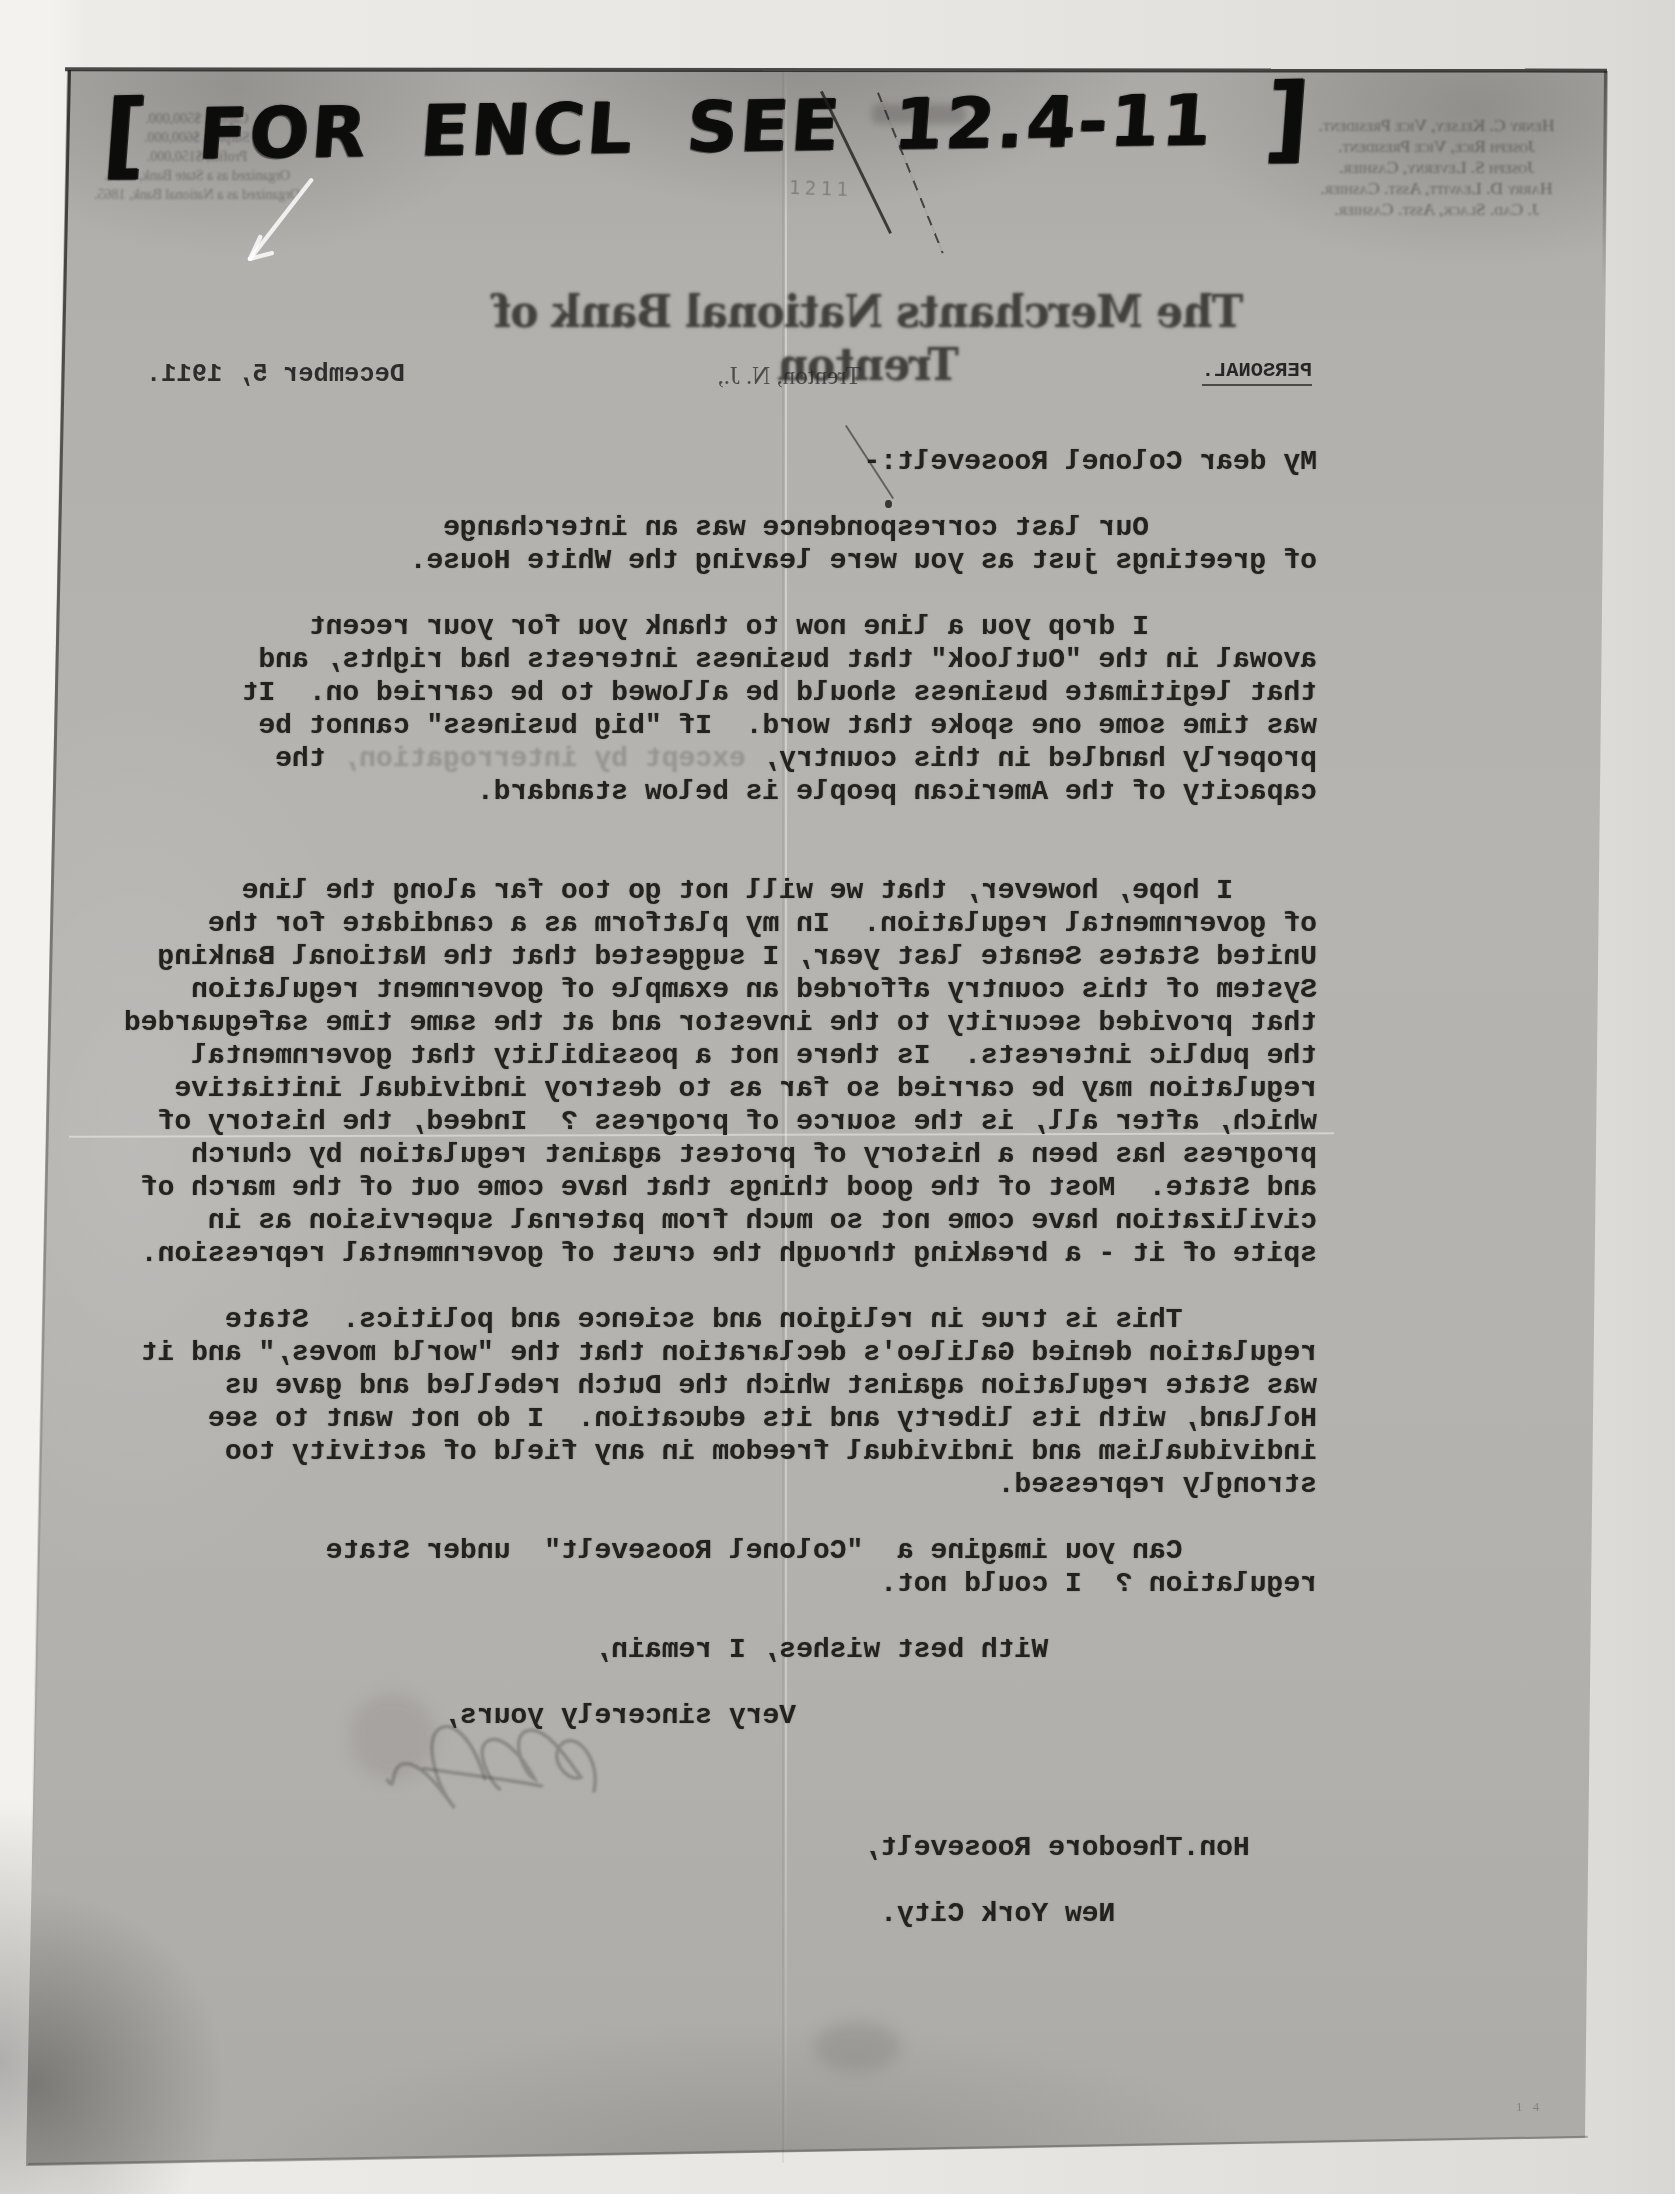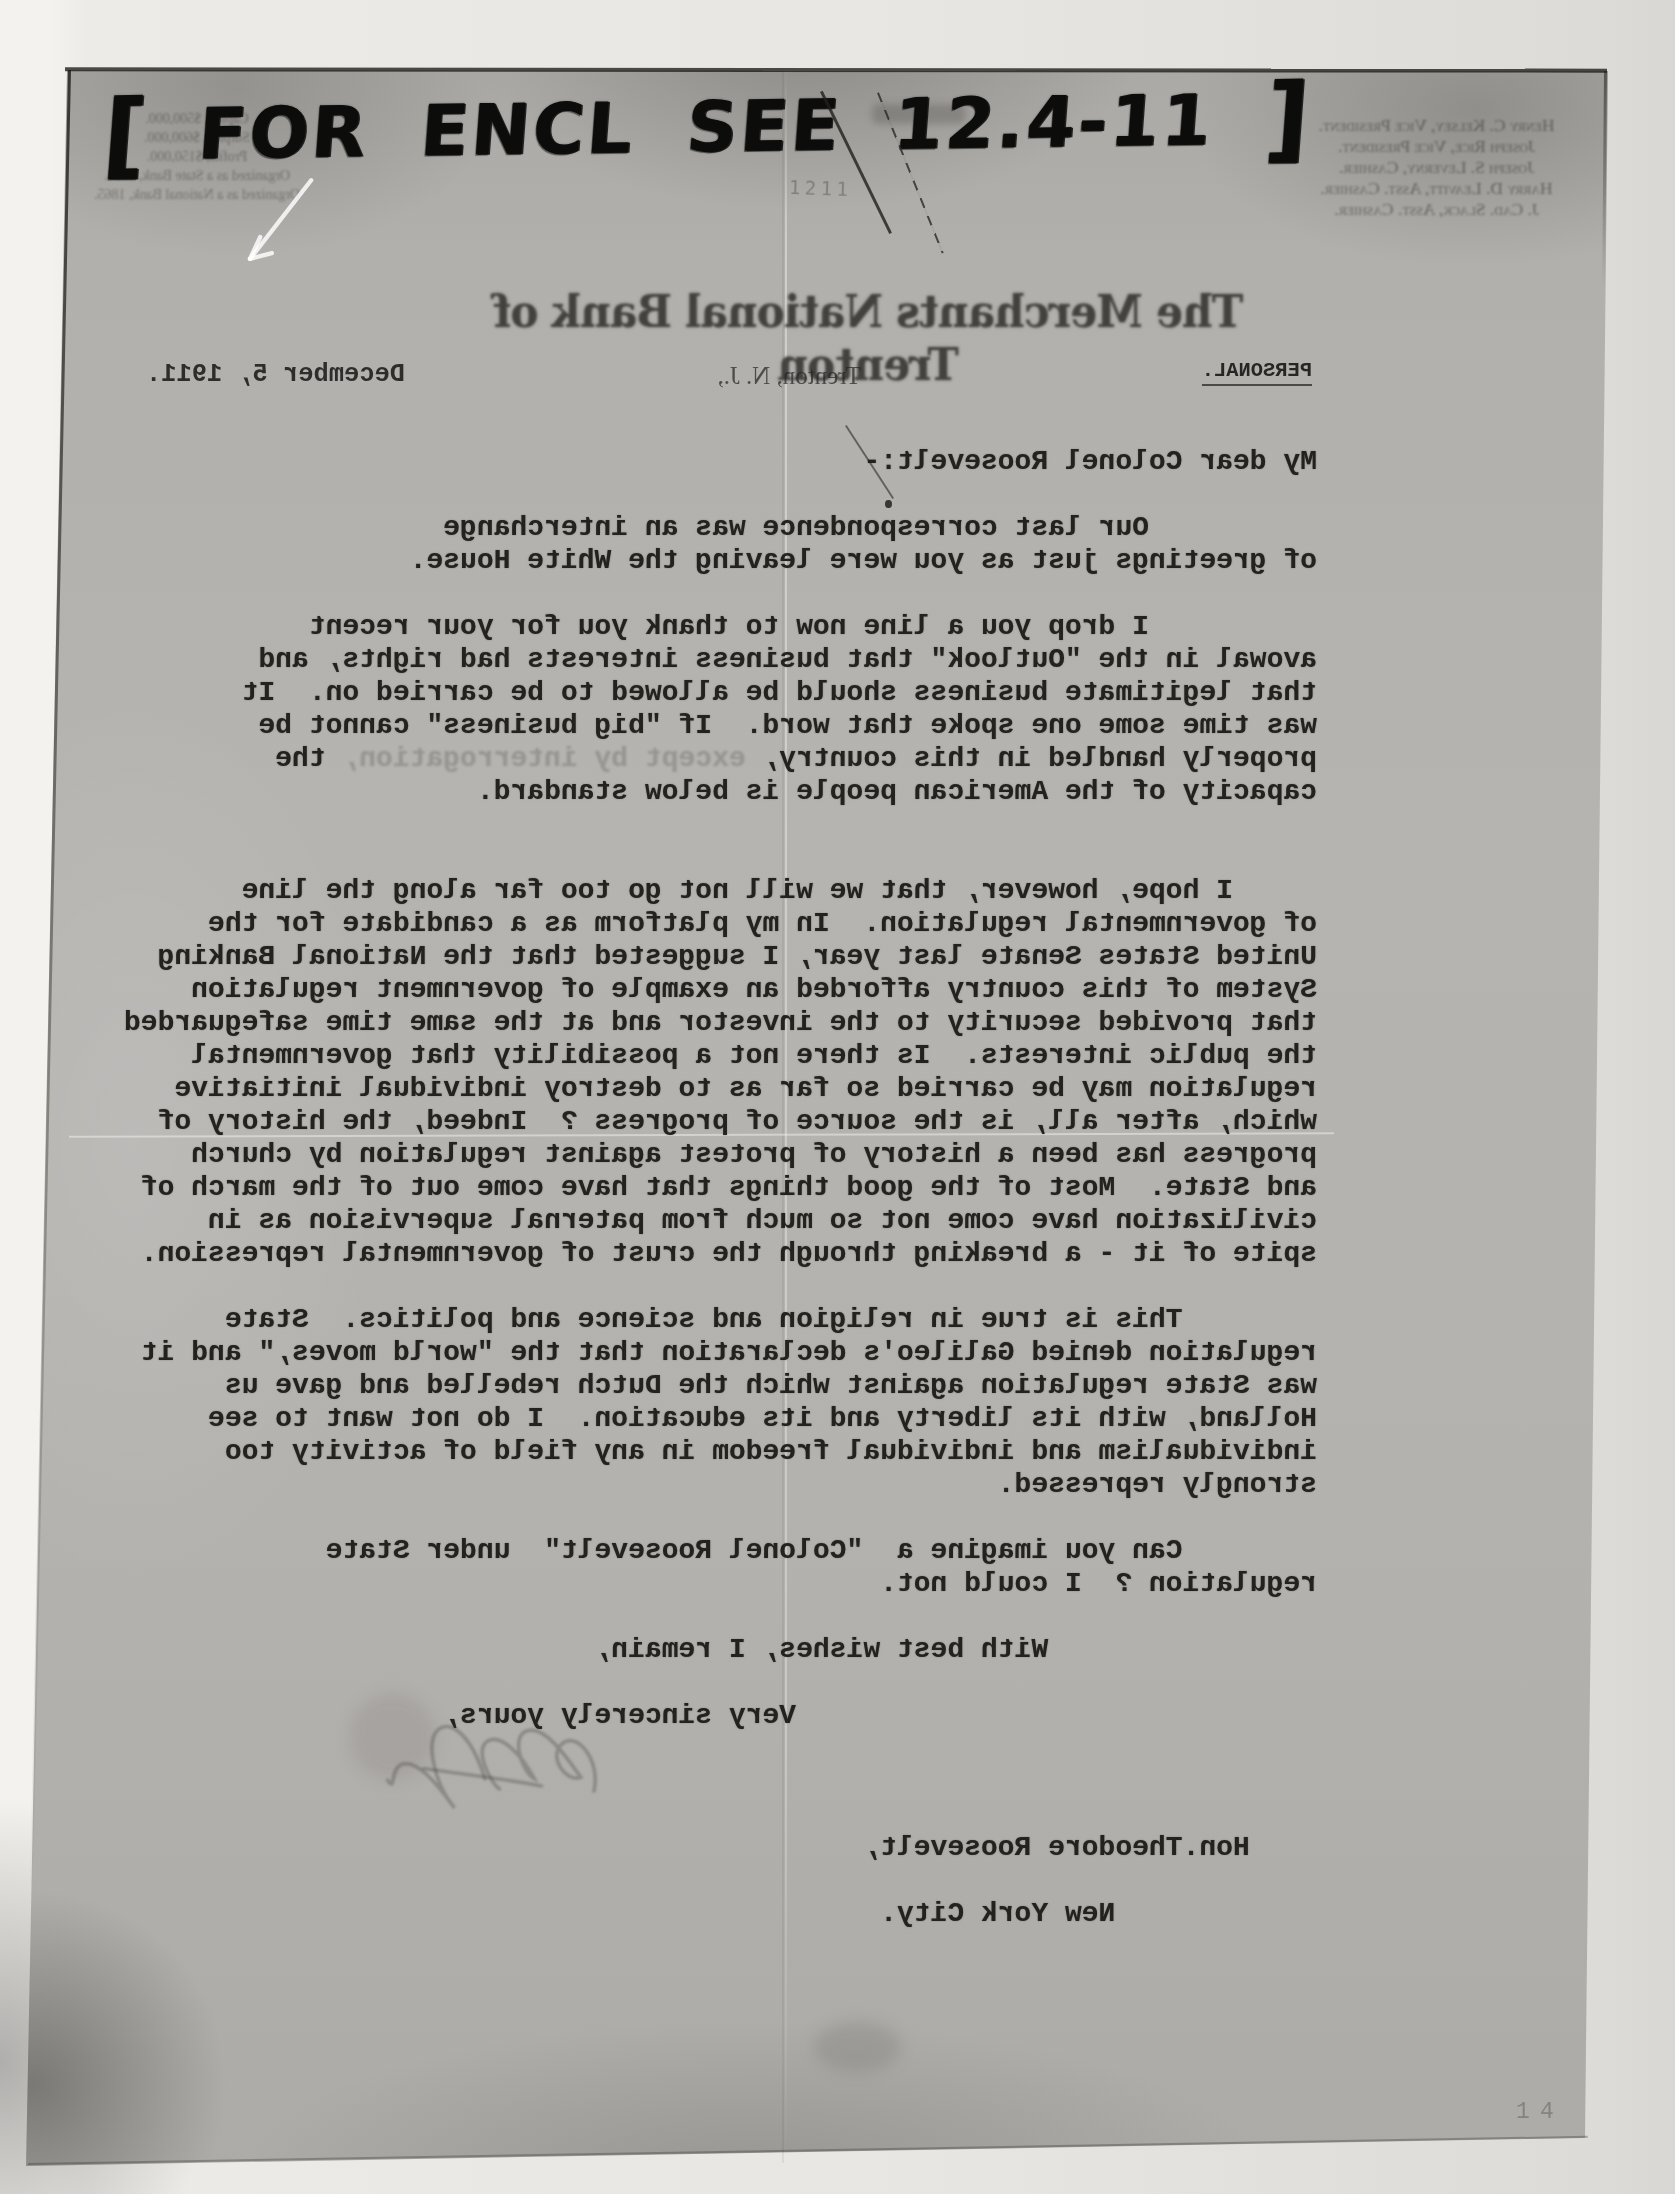--- a/index.html
+++ b/index.html
@@ -53,21 +53,21 @@
   .annotation .bracket{font-size:94px;font-weight:900;vertical-align:-7.3px;letter-spacing:0;}
   
   .slash{transform-origin:top left;background:rgba(32,31,29,.8);}
   .slash1{left:820px;top:92px;width:2.9px;height:158px;transform:rotate(-26deg);}
   .slash2{left:877px;top:93px;width:2.2px;height:173px;transform:rotate(-22deg);
     background:repeating-linear-gradient(to bottom, rgba(32,31,29,.75) 0 10.2px, rgba(32,31,29,.06) 10.2px 19px);}
   .slash3{left:845px;top:426px;width:2.2px;height:87px;transform:rotate(-33deg);background:rgba(32,31,29,.55);}
   .dot{left:885px;top:500px;width:6.5px;height:8px;border-radius:50%;background:rgba(25,24,23,.8);}
   .faint-num{left:789px;top:177px;font-family:"DejaVu Sans Mono", monospace;font-size:19px;
     color:rgba(50,49,47,.35);filter:blur(0.7px);letter-spacing:4.4px;transform:rotate(2deg);}
-  .corner-num{left:1516px;top:2099px;font-family:Liberation Mono, monospace;font-size:23px;
+  .corner-num{left:1516px;top:2099px;font-family:Liberation Serif, serif;font-size:13px;
     color:rgba(55,54,52,.35);filter:blur(0.7px);letter-spacing:10.2px;}
   
   .mirror{left:0;top:0;width:1675px;height:2194px;transform:scaleX(-1);}
   .officers{left:86px;top:115px;width:305px;text-align:center;
     font-family:"Liberation Serif", serif;font-variant:small-caps;
     font-size:17.4px;line-height:21px;color:rgba(42,40,38,.52);filter:blur(0.9px);}
   .figures{left:1361px;top:109px;width:234px;text-align:center;
     font-family:"Liberation Serif", serif;font-size:14px;line-height:19px;
     color:rgba(42,40,38,.42);filter:blur(0.9px);}
   .masthead{left:367px;top:289px;width:879px;text-align:center;

